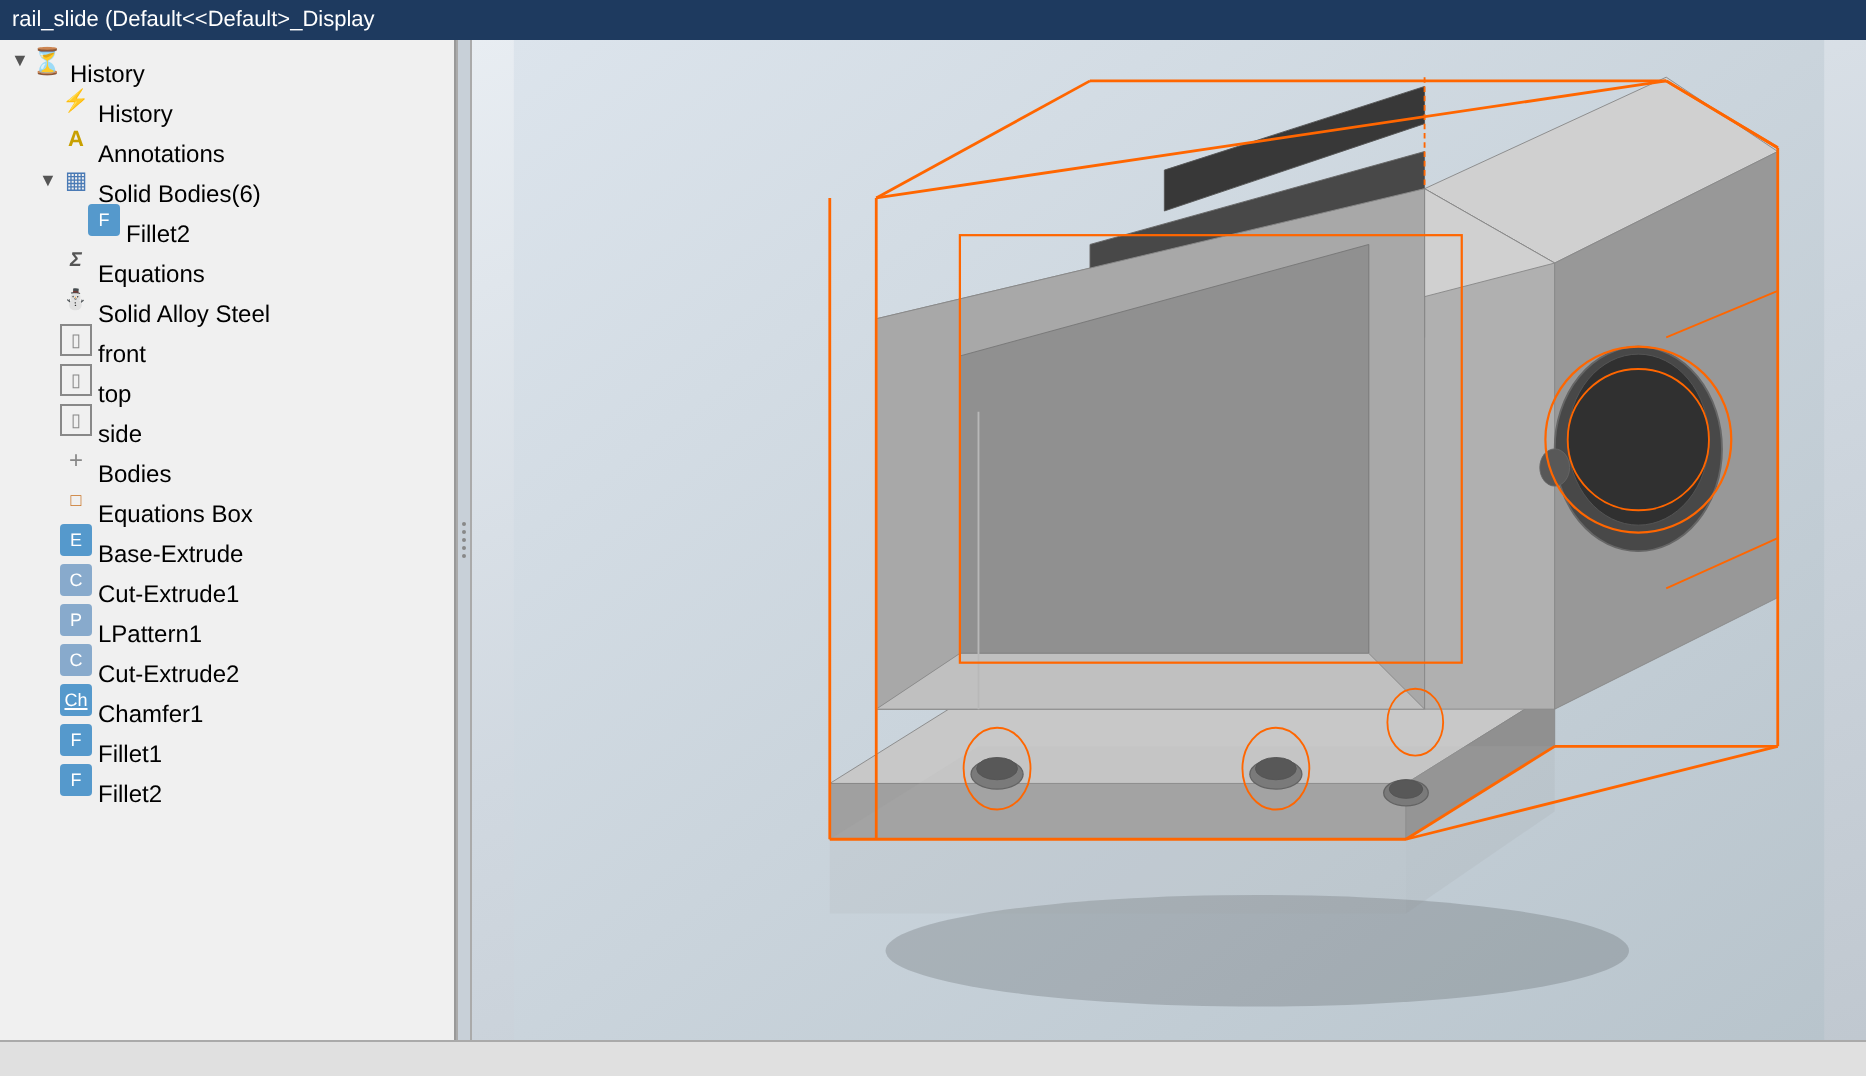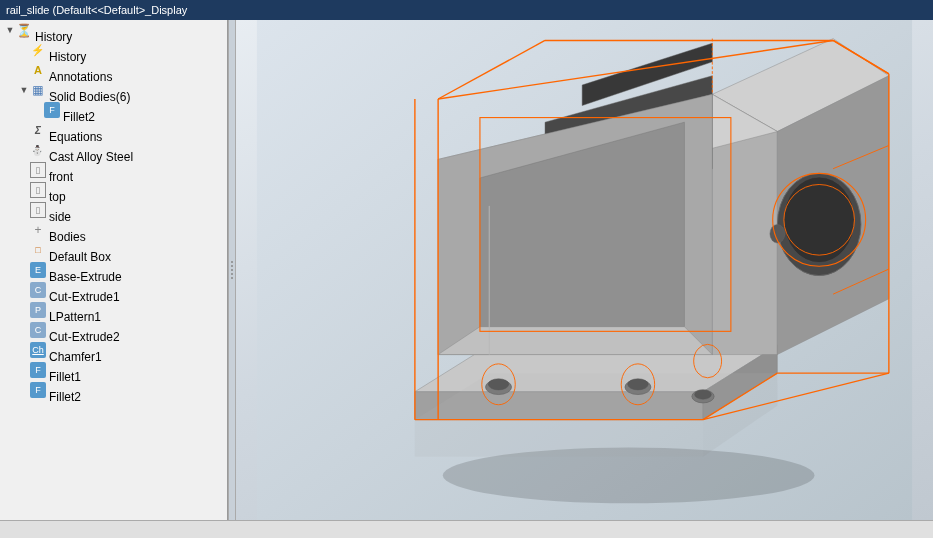--- a/index.html
+++ b/index.html
@@ -195,21 +195,21 @@
         <div class="tree-item">
           <span class="indent" style="width: 14px; display: inline-block;"></span>
           <span class="expand-arrow"></span>
           <span class="tree-icon icon-equations">Σ</span>
           <span class="tree-label">Equations</span>
         </div>
         <div class="tree-item">
           <span class="indent" style="width: 14px; display: inline-block;"></span>
           <span class="expand-arrow"></span>
           <span class="tree-icon icon-material">⛄</span>
-          <span class="tree-label">Cast Alloy Steel</span>
+          <span class="tree-label">Solid Alloy Steel</span>
         </div>
         <div class="tree-item">
           <span class="indent" style="width: 14px; display: inline-block;"></span>
           <span class="expand-arrow"></span>
           <span class="tree-icon icon-plane">▯</span>
           <span class="tree-label">front</span>
         </div>
         <div class="tree-item">
           <span class="indent" style="width: 14px; display: inline-block;"></span>
           <span class="expand-arrow"></span>
@@ -225,21 +225,21 @@
         <div class="tree-item">
           <span class="indent" style="width: 14px; display: inline-block;"></span>
           <span class="expand-arrow"></span>
           <span class="tree-icon icon-origin">+</span>
           <span class="tree-label">Bodies</span>
         </div>
         <div class="tree-item">
           <span class="indent" style="width: 14px; display: inline-block;"></span>
           <span class="expand-arrow"></span>
           <span class="tree-icon icon-bbox">□</span>
-          <span class="tree-label">Default Box</span>
+          <span class="tree-label">Equations Box</span>
         </div>
         <div class="tree-item">
           <span class="indent" style="width: 14px; display: inline-block;"></span>
           <span class="expand-arrow"></span>
           <span class="tree-icon icon-extrude">E</span>
           <span class="tree-label">Base-Extrude</span>
         </div>
         <div class="tree-item">
           <span class="indent" style="width: 14px; display: inline-block;"></span>
           <span class="expand-arrow"></span>

